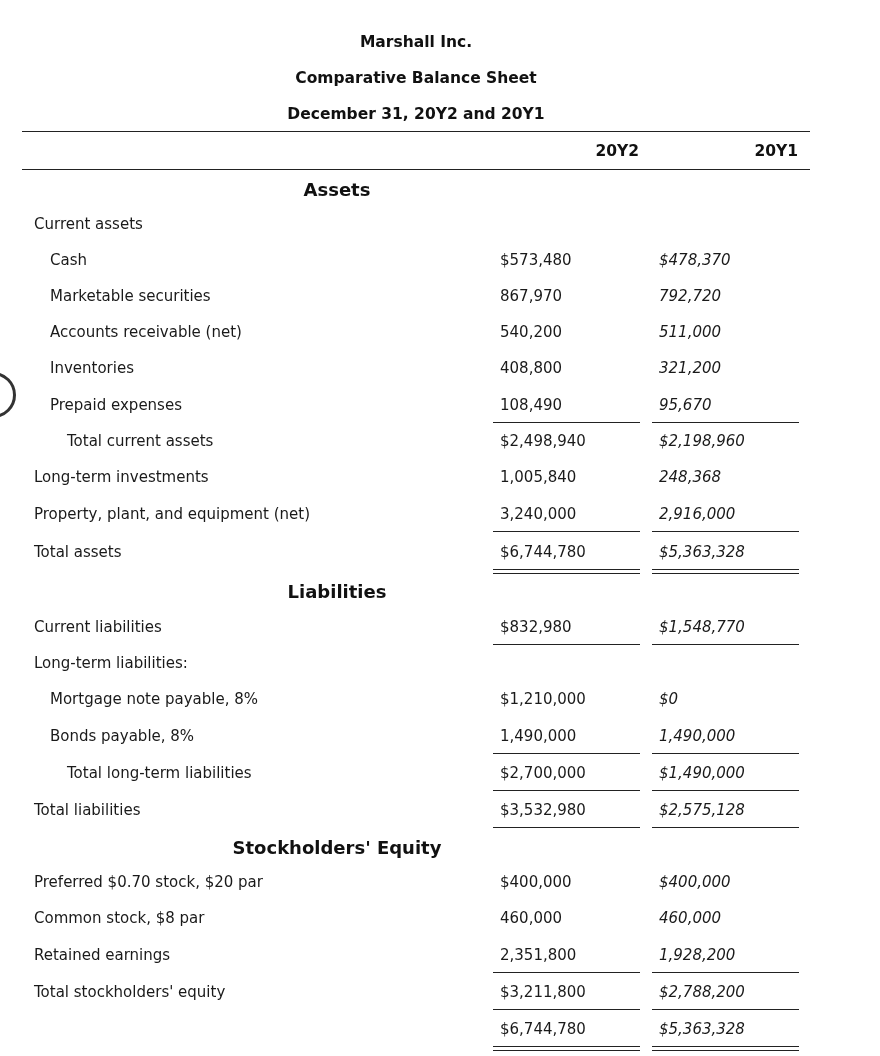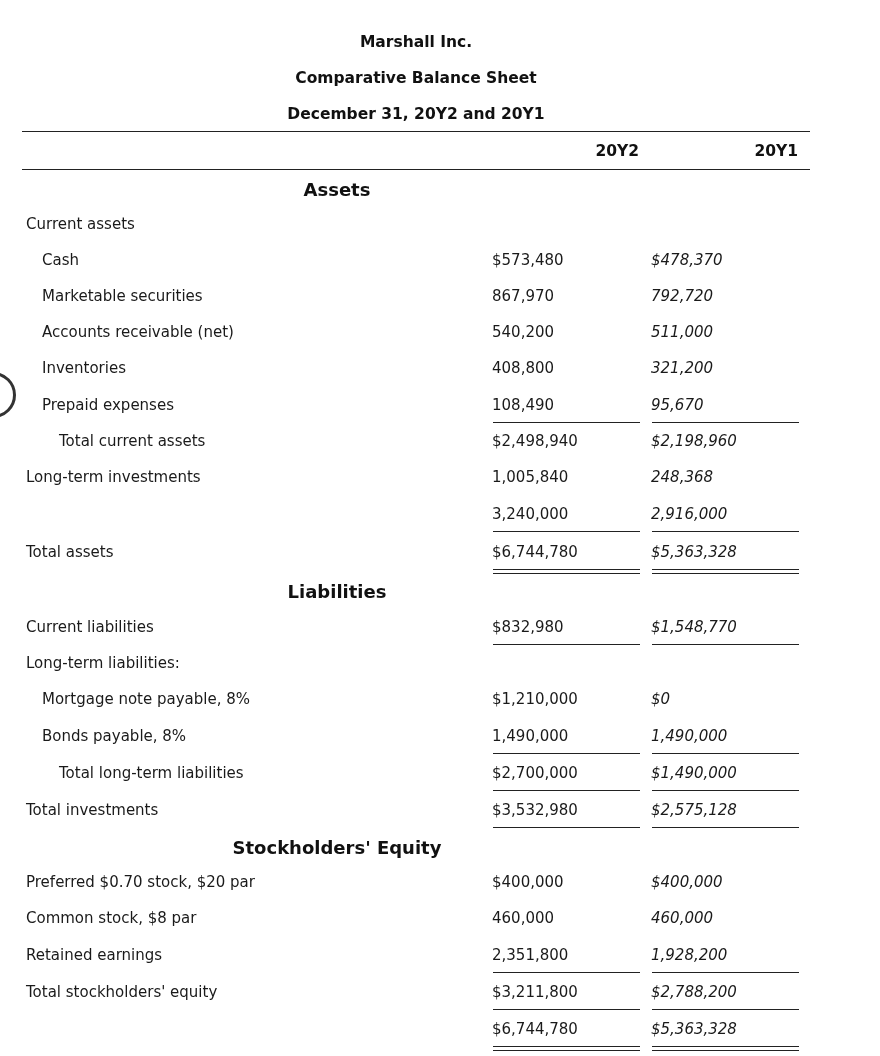--- a/index.html
+++ b/index.html
@@ -14,21 +14,21 @@
   }
   .rule { position: absolute; left: 22px; width: 788px; height: 0; border-top: 1.5px solid #222; }
   .colhead {
     position: absolute; top: 142px; font-weight: bold; font-size: 15.5px; color: #111;
     width: 146px; text-align: right;
   }
   .section {
     position: absolute; left: 22px; width: 630px; text-align: center;
     font-weight: bold; font-size: 18px; color: #111;
   }
-  .row { position: absolute; left: 0; width: 776px; height: 24px; }
+  .row { position: absolute; left: 8px; width: 776px; height: 24px; }
   .label { position: absolute; top: 0; white-space: nowrap; }
   .ind0 { left: 26px; }
   .ind1 { left: 42px; }
   .ind2 { left: 59px; }
   .val { position: absolute; top: 0; width: 144px; text-align: left; white-space: nowrap; }
   .v1 { left: 492px; }
   .v2 { left: 651px; font-style: italic; }
   .line { position: absolute; height: 0; border-top: 1px solid #222; width: 147px; }
   .l1 { left: 493px; }
   .l2 { left: 652px; }
@@ -88,20 +88,21 @@
   <span class="label ind2">Total current assets</span>
   <span class="val v1">$2,498,940</span>
   <span class="val v2">$2,198,960</span>
 </div>
 <div class="row" style="top:468px">
   <span class="label ind0">Long-term investments</span>
   <span class="val v1">1,005,840</span>
   <span class="val v2">248,368</span>
 </div>
 <div class="row" style="top:505px">
+  <span class="label ind0">Property, plant, and equipment (net)</span>
   <span class="val v1">3,240,000</span>
   <span class="val v2">2,916,000</span>
 </div>
 <div class="line l1" style="top:531px"></div>
 <div class="line l2" style="top:531px"></div>
 <div class="row" style="top:543px">
   <span class="label ind0">Total assets</span>
   <span class="val v1">$6,744,780</span>
   <span class="val v2">$5,363,328</span>
 </div>
@@ -133,21 +134,21 @@
 <div class="line l1" style="top:753px"></div>
 <div class="line l2" style="top:753px"></div>
 <div class="row" style="top:764px">
   <span class="label ind2">Total long-term liabilities</span>
   <span class="val v1">$2,700,000</span>
   <span class="val v2">$1,490,000</span>
 </div>
 <div class="line l1" style="top:790px"></div>
 <div class="line l2" style="top:790px"></div>
 <div class="row" style="top:801px">
-  <span class="label ind0">Total investments</span>
+  <span class="label ind0">Total liabilities</span>
   <span class="val v1">$3,532,980</span>
   <span class="val v2">$2,575,128</span>
 </div>
 <div class="line l1" style="top:827px"></div>
 <div class="line l2" style="top:827px"></div>
 
 <div class="section" style="top:837px">Stockholders' Equity</div>
 
 <div class="row" style="top:873px">
   <span class="label ind0">Preferred $0.70 stock, $20 par</span>

